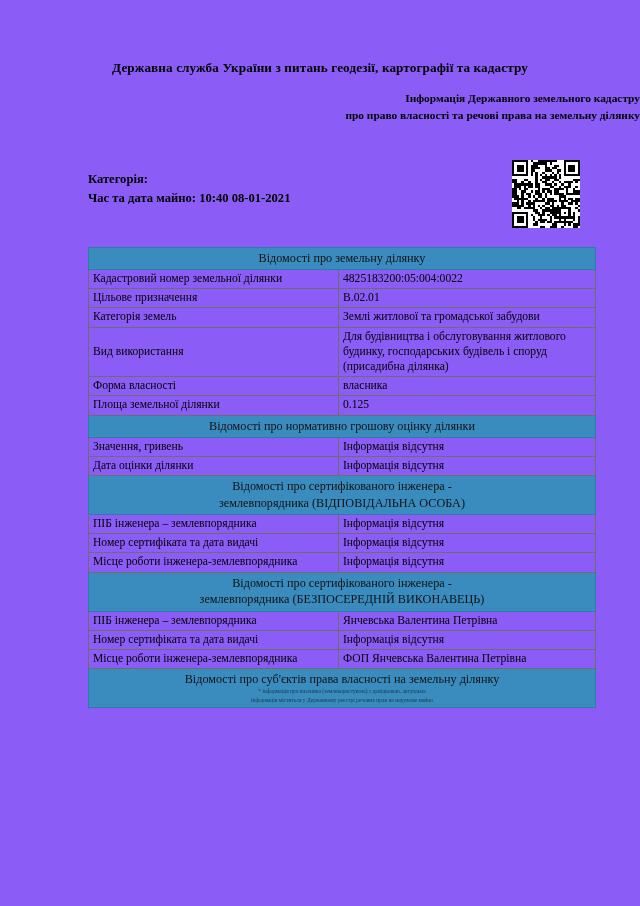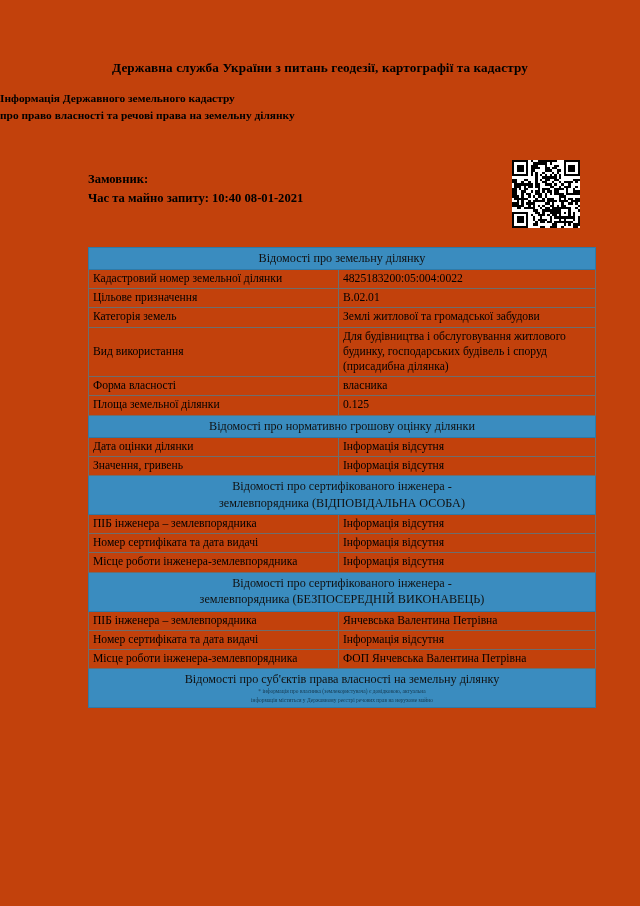--- a/index.html
+++ b/index.html
@@ -15,40 +15,40 @@
     font-family: "Liberation Serif", "DejaVu Serif", serif;
     color: #000000;
     position: relative;
     overflow: hidden;
   }
 
   .page {
     width: 640px;
     height: 906px;
     position: relative;
-    background: #c2410c;
+    background: #8b5cf6;
   }
 
   
   .org-title {
     position: absolute;
     left: 0;
     top: 60px;
     width: 640px;
     text-align: center;
     font-size: 13.2px;
     font-weight: bold;
     letter-spacing: 0.1px;
   }
   .doc-subtitle {
     position: absolute;
     left: 0;
     top: 90px;
     width: 640px;
-    text-align: left;
+    text-align: right;
     font-size: 11.4px;
     font-weight: bold;
     line-height: 17px;
   }
 
   
   .meta-block {
     position: absolute;
     left: 88px;
     top: 170px;
@@ -121,25 +121,25 @@
 
   <div class="org-title">Державна служба України з питань геодезії, картографії та кадастру</div>
 
   <div class="doc-subtitle">
     <div>Інформація Державного земельного кадастру</div>
     <div>про право власності та речові права на земельну ділянку</div>
   </div>
 
   <div class="meta-block">
     <div class="meta-row">
-      <span class="meta-label">Замовник:</span>
+      <span class="meta-label">Категорія:</span>
       <span class="meta-value"></span>
     </div>
     <div class="meta-row">
-      <span class="meta-label">Час та майно запиту:</span>
+      <span class="meta-label">Час та дата майно:</span>
       <span class="meta-value">10:40 08-01-2021</span>
     </div>
   </div>
 
   <div class="qr-wrap">
     <svg width="68" height="68" viewBox="0 0 29 29" shape-rendering="crispEdges" aria-hidden="true">
       <rect width="29" height="29" fill="#ffffff"></rect>
       <g fill="#000000" id="qr-modules">
           <rect x="0" y="0" width="1" height="1"></rect>
           <rect x="1" y="0" width="1" height="1"></rect>
@@ -627,25 +627,25 @@
       </tr>
       <tr>
         <td class="label">Площа земельної ділянки</td>
         <td class="value">0.125</td>
       </tr>
 
       <tr class="section">
         <td colspan="2">Відомості про нормативно грошову оцінку ділянки</td>
       </tr>
       <tr>
+        <td class="label">Значення, гривень</td>
+        <td class="value">Інформація відсутня</td>
+      </tr>
+      <tr>
         <td class="label">Дата оцінки ділянки</td>
-        <td class="value">Інформація відсутня</td>
-      </tr>
-      <tr>
-        <td class="label">Значення, гривень</td>
         <td class="value">Інформація відсутня</td>
       </tr>
 
       <tr class="section two-line">
         <td colspan="2">
           <div>Відомості про сертифікованого інженера -</div>
           <div>землевпорядника (ВІДПОВІДАЛЬНА ОСОБА)</div>
         </td>
       </tr>
       <tr>

